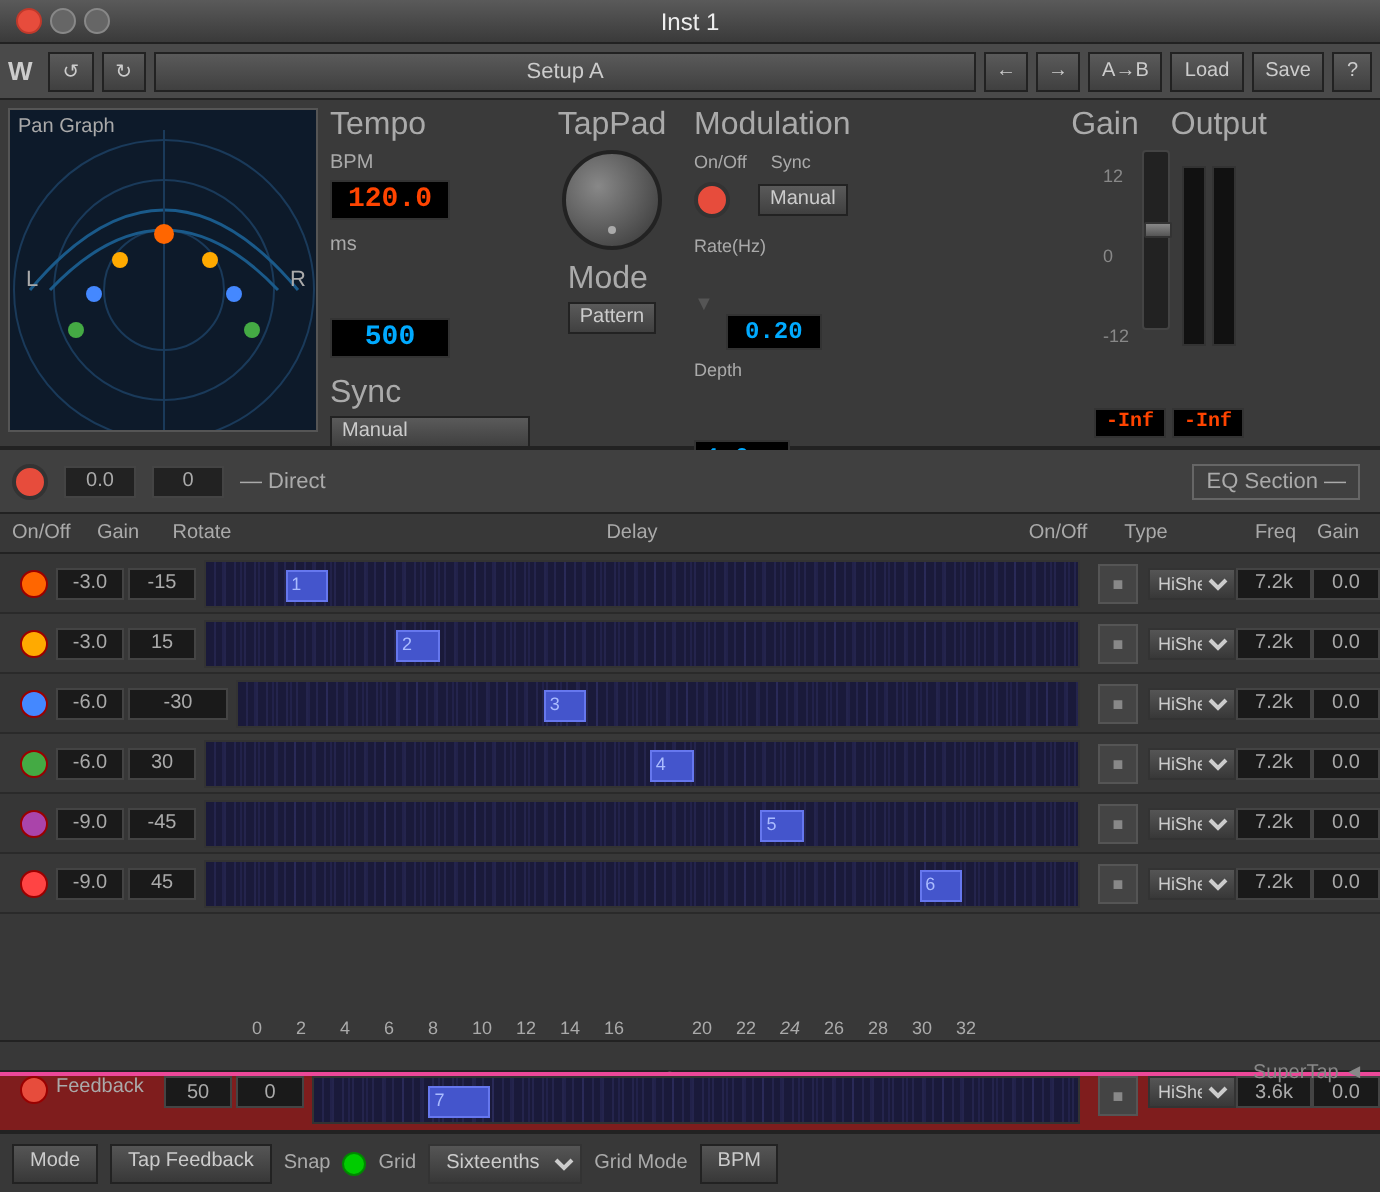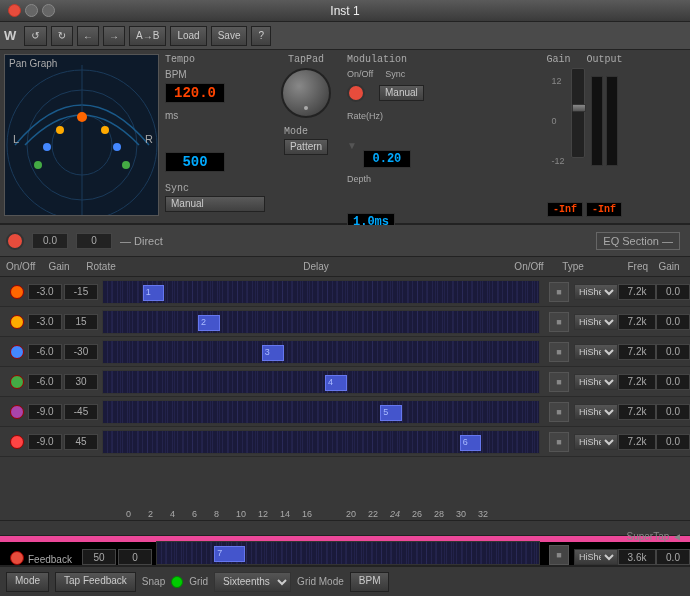--- a/index.html
+++ b/index.html
@@ -109,21 +109,21 @@
       overflow: hidden;
     }
 
     
     .tempo-section {
       width: 100px;
       display: flex;
       flex-direction: column;
       gap: 3px;
     }
-    .section-label { font-size: 10px; color: #aaa; margin-bottom: 1px; font-family: Liberation Mono, monospace; }
+    .section-label { font-size: 16px; color: #aaa; margin-bottom: 1px; }
     .led-display {
       background: #000;
       border: 1px solid #333;
       color: #ff4400;
       font-size: 14px;
       font-weight: bold;
       text-align: center;
       padding: 1px 4px;
       width: 60px;
       font-family: 'Courier New', monospace;
@@ -297,24 +297,24 @@
       color: #aaa;
       width: 34px; height: 16px;
       text-align: center;
       font-size: 10px;
       display: flex; align-items: center; justify-content: center;
     }
 
     
     .feedback-row {
       height: 30px;
-      background: #000000;
-      display: flex;
-      align-items: flex-end;
-      border-top: 6px solid #ec4899;
+      background: #7f1d1d;
+      display: flex;
+      align-items: flex-start;
+      border-top: 2px solid #ec4899;
       border-bottom: 1px solid #222;
     }
 
     
     .bottom-bar {
       height: 30px;
       background: #383838;
       display: flex;
       align-items: center;
       padding: 0 6px;
@@ -386,20 +386,21 @@
   <span>Inst 1</span>
 </div>
 
 <div class="plugin-wrapper">
 <div class="plugin-container">
 
   <div class="toolbar">
     <span class="waves-logo">W</span>
     <div class="toolbar-btn">↺</div>
     <div class="toolbar-btn">↻</div>
+    <div class="toolbar-preset">Setup A</div>
     <div class="toolbar-arrow">←</div>
     <div class="toolbar-arrow">→</div>
     <div class="toolbar-btn">A→B</div>
     <div class="toolbar-btn">Load</div>
     <div class="toolbar-btn">Save</div>
     <div class="toolbar-btn">?</div>
   </div>
 
   <div class="top-section">
 
@@ -592,21 +593,21 @@
         </select>
       </div>
       <div style="background:#1a1a1a;border:1px solid #444;color:#aaa;width:38px;height:16px;text-align:center;font-size:10px;display:flex;align-items:center;justify-content:center;">7.2k</div>
       <div style="background:#1a1a1a;border:1px solid #444;color:#aaa;width:34px;height:16px;text-align:center;font-size:10px;display:flex;align-items:center;justify-content:center;">0.0</div>
     </div>
         <div class="tap-row">
       <div style="width:6px;"></div>
       <div style="width:14px;height:14px;border-radius:50%;background:#4488ff;border:1px solid #900;margin:0 4px;"></div>
       <div style="background:#1a1a1a;border:1px solid #444;color:#aaa;width:34px;height:16px;text-align:center;font-size:10px;display:flex;align-items:center;justify-content:center;">-6.0</div>
       <div style="width:2px;"></div>
-      <div style="background:#1a1a1a;border:1px solid #444;color:#aaa;width:34px;height:16px;text-align:center;font-size:10px;display:flex;align-items:center;justify-content:center;">-30</div>
+      <div style="background:#1a1a1a;border:1px solid #444;color:#aaa;width:50px;height:16px;text-align:center;font-size:10px;display:flex;align-items:center;justify-content:center;">-30</div>
 
       <div style="flex:1;height:24px;margin:0 4px;background:#1a1a3a;border:1px solid #333;position:relative;overflow:hidden;">
         <div style="position:absolute;top:0;left:0;right:0;bottom:0;background:repeating-linear-gradient(to right,#1a1a3a 0px,#1a1a3a 8px,#22224a 8px,#22224a 9px);"></div>
         <div style="position:absolute;top:0;left:0;right:0;bottom:0;background:repeating-linear-gradient(to right,transparent 0px,transparent 4px,rgba(60,60,120,0.3) 4px,rgba(60,60,120,0.3) 5px);"></div>
         <div style="position:absolute;top:4px;height:16px;left:36.4%;width:5%;background:#4455cc;border:1px solid #6677ee;">
           <span style="font-size:9px;color:#aabbff;position:absolute;top:1px;left:2px;">3</span>
         </div>
       </div>
 
       <div style="width:30px;display:flex;align-items:center;justify-content:center;">

